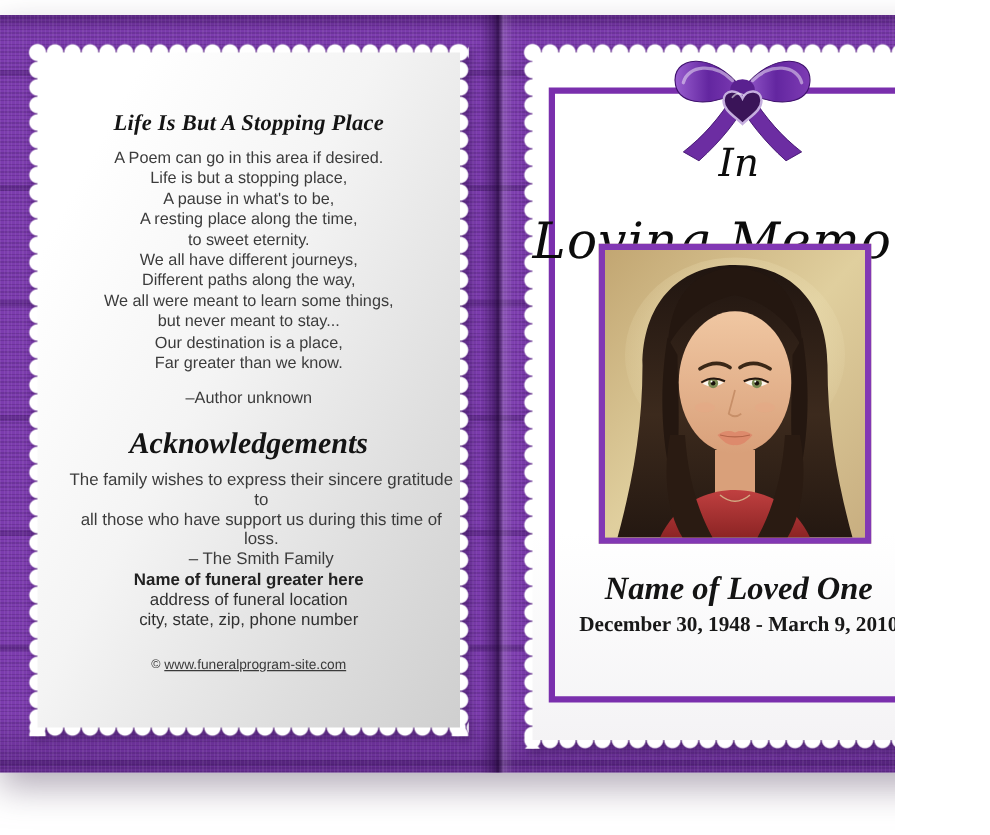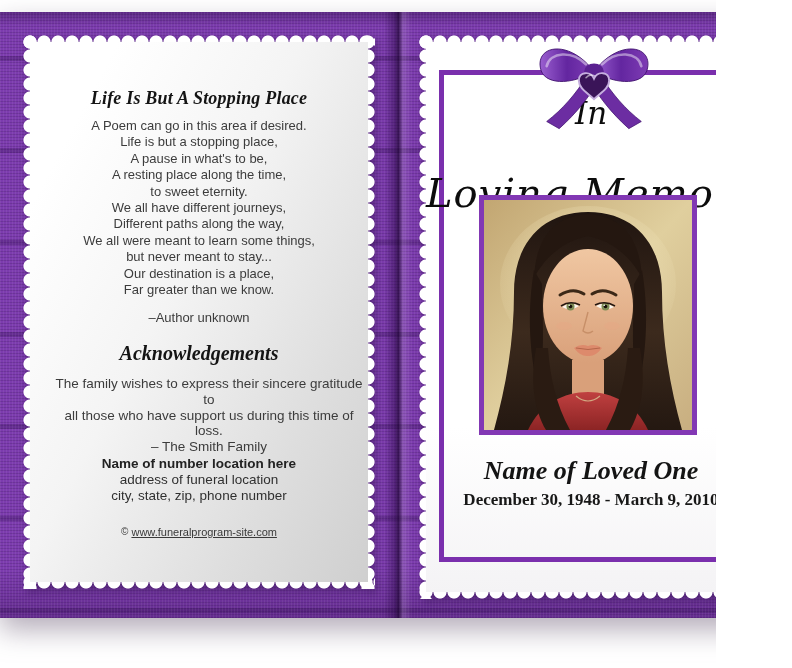--- a/index.html
+++ b/index.html
@@ -41,33 +41,33 @@
   .card-right{left:426px;top:42px;width:330px;height:550px;}
   .card-right .body{background:linear-gradient(180deg,#ffffff 70%,#f4f3f5 100%);}
 
   .abs{position:absolute;left:0;right:0;text-align:center;}
 
   
   .serifhead{font-family:"Liberation Serif",serif;font-weight:bold;font-style:italic;color:#141414;}
   .lp-title{top:46px;font-size:18px;letter-spacing:.2px;}
   .lp-poem{top:76px;color:#3c3c3c;font-size:13px;line-height:16.4px;}
   .lp-author{top:268px;color:#3c3c3c;font-size:13px;}
-  .lp-ack-title{top:300px;font-size:20px;}
+  .lp-ack-title{top:300px;font-size:24px;}
   .lp-ack{top:334px;color:#3c3c3c;font-size:13.5px;line-height:15.8px;margin-left:20px;}
   .lp-sig{color:#3c3c3c;font-size:13.5px;}
   .lp-loc{top:414px;color:#303030;font-size:13.5px;line-height:16.2px;}
   .lp-loc .locname{font-weight:bold;color:#222;}
   .lp-url{top:484px;font-size:11px;color:#3a3a3a;}
   .lp-url a{color:#3a3a3a;text-decoration:underline;}
   .copy{font-size:10px;vertical-align:1px;margin-right:3px;}
 
   
   .rp-frame{position:absolute;left:13px;top:28px;width:294px;height:482px;border:5px solid #7a2fad;background:transparent;}
   .script{font-family:"DejaVu Serif",serif;font-style:italic;color:#0c0c0c;}
-  .rp-title1{top:56px;font-size:31px;line-height:31px;}
+  .rp-title1{top:74px;font-size:31px;line-height:31px;}
   .rp-title2{top:102px;font-size:40px;line-height:42px;white-space:nowrap;letter-spacing:1px;margin-top:28px;}
   .rp-photo{position:absolute;left:53px;top:153px;width:208px;height:230px;border:5px solid #8238b4;background:#d8c493;}
   .rp-photo svg{display:block;}
   .rp-name{top:414px;font-size:26px;}
   .rp-dates{top:448px;font-family:"Liberation Serif",serif;font-weight:bold;color:#181818;font-size:17px;}
   .rp-bow{position:absolute;left:100px;top:-8px;width:136px;height:100px;}
 </style>
 </head>
 <body>
 
@@ -101,21 +101,21 @@
 
       <div class="abs serifhead lp-ack-title">Acknowledgements</div>
 
       <div class="abs lp-ack">
         <div>The family wishes to express their sincere gratitude to</div>
         <div>all those who have support us during this time of loss.</div>
         <div class="lp-sig">– The Smith Family</div>
       </div>
 
       <div class="abs lp-loc">
-        <div class="locname">Name of number location here</div>
+        <div class="locname">Name of funeral greater here</div>
         <div>address of funeral location</div>
         <div>city, state, zip, phone number</div>
       </div>
 
       <div class="abs lp-url">
         <span class="copy">©</span><a href="#">www.funeralprogram-site.com</a>
       </div>
 
     </div>
   </div>

